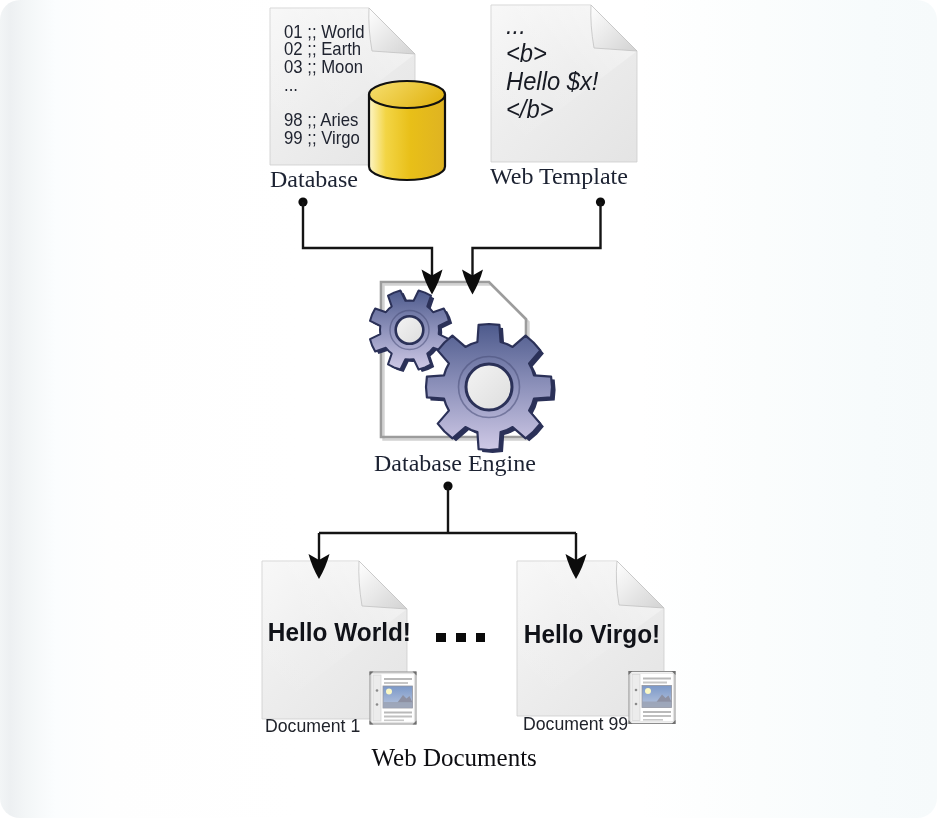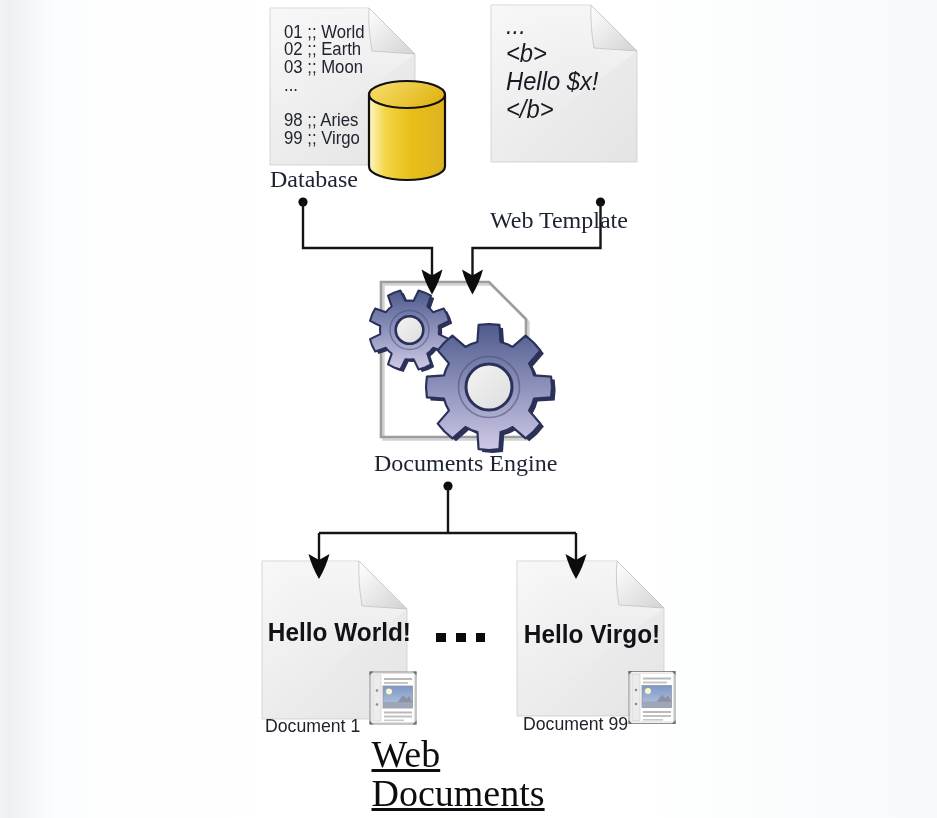--- a/index.html
+++ b/index.html
@@ -4,31 +4,32 @@
 <style>
   html,body{margin:0;padding:0;}
   body{width:937px;height:818px;overflow:hidden;font-family:"Liberation Sans",sans-serif;}
   #stage{
     position:relative;width:937px;height:818px;
     background:
       linear-gradient(90deg,
         #f2f5f6 0px, #edf0f2 10px, #f3f6f7 26px, #fbfdfe 55px,
         #fefefe 110px, #ffffff 300px, #ffffff 640px,
         #fbfdfd 760px, #f7fbfc 870px, #f6fafb 937px);
+    border-radius: 20px;
   }
   svg.layer{position:absolute;left:0;top:0;}
   .txt{position:absolute;white-space:nowrap;}
   .db-lines{left:283.5px;top:22.5px;font-size:19px;line-height:17.8px;color:#202430;transform:scaleX(0.88);transform-origin:0 0;}
   .db-lines div{height:17.8px;}
   .wt-lines{left:506px;top:10.5px;font-size:25px;line-height:28.2px;color:#181b24;font-style:italic;transform:scaleX(0.95);transform-origin:0 0;}
   .wt-lines div{height:28.2px;}
   .node-label{font-family:"Liberation Serif",serif;font-size:24px;color:#1c2232;}
   .doc-title{font-weight:bold;font-size:26.5px;line-height:31px;color:#101218;width:145px;text-align:center;transform:scaleX(0.92);transform-origin:50% 0;}
   .doc-caption{font-size:19px;color:#20232b;transform:scaleX(0.93);transform-origin:0 0;}
-  .group-label{font-family:"Liberation Serif",serif;font-size:38px;line-height:39px;color:#0d0d11;width:170px;white-space:normal;text-decoration:underline;}
+  .group-label{font-family:"Liberation Serif",serif;font-size:25px;line-height:46px;color:#0d0d11;width:170px;white-space:normal;}
   .dots{position:absolute;left:436.3px;top:633.1px;display:flex;gap:10.2px;}
   .dots i{display:block;width:9.6px;height:9.2px;background:#0a0a0a;}
 </style>
 </head>
 <body>
 
 <div id="stage">
 
 <svg class="layer" width="937" height="818" viewBox="0 0 937 818">
   <defs>
@@ -161,22 +162,22 @@
 </div>
 
 <div class="txt wt-lines">
   <div>...</div>
   <div>&lt;b&gt;</div>
   <div>Hello $x!</div>
   <div>&lt;/b&gt;</div>
 </div>
 
 <div class="txt node-label" style="left:270px;top:166px;">Database</div>
-<div class="txt node-label" style="left:490px;top:163px;margin-top:44px;">Web Template</div>
-<div class="txt node-label" style="left:374px;top:449.5px;">Documents Engine</div>
+<div class="txt node-label" style="left:490px;top:163px;">Web Template</div>
+<div class="txt node-label" style="left:374px;top:449.5px;">Database Engine</div>
 
 <div class="txt doc-title" style="left:262px;top:616.7px;">Hello World!</div>
 <div class="txt doc-title" style="left:518px;top:618.7px;">Hello Virgo!</div>
 
 <div class="dots" title="...">
       <i></i>
       <i></i>
       <i></i>
     </div>
 

